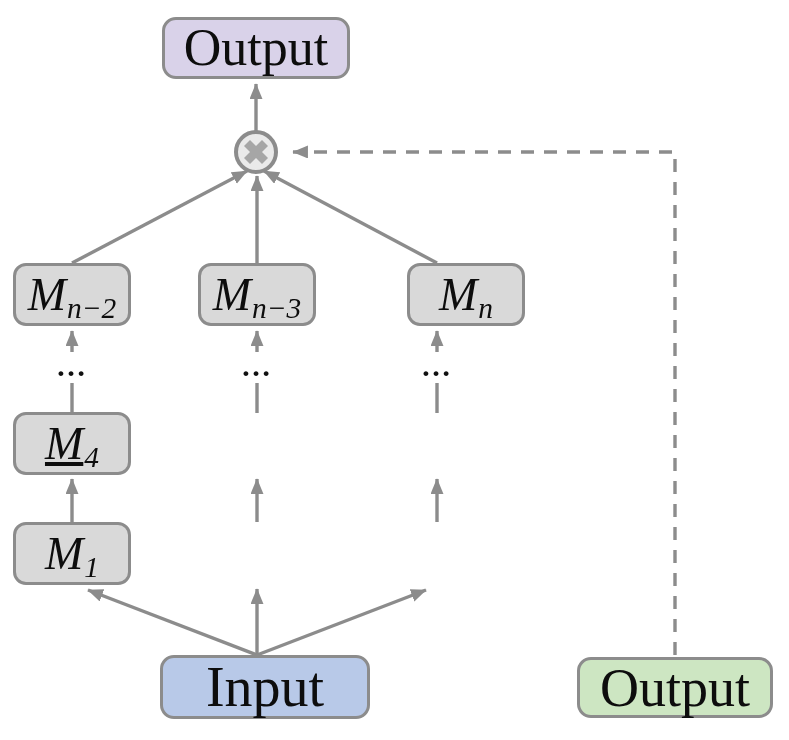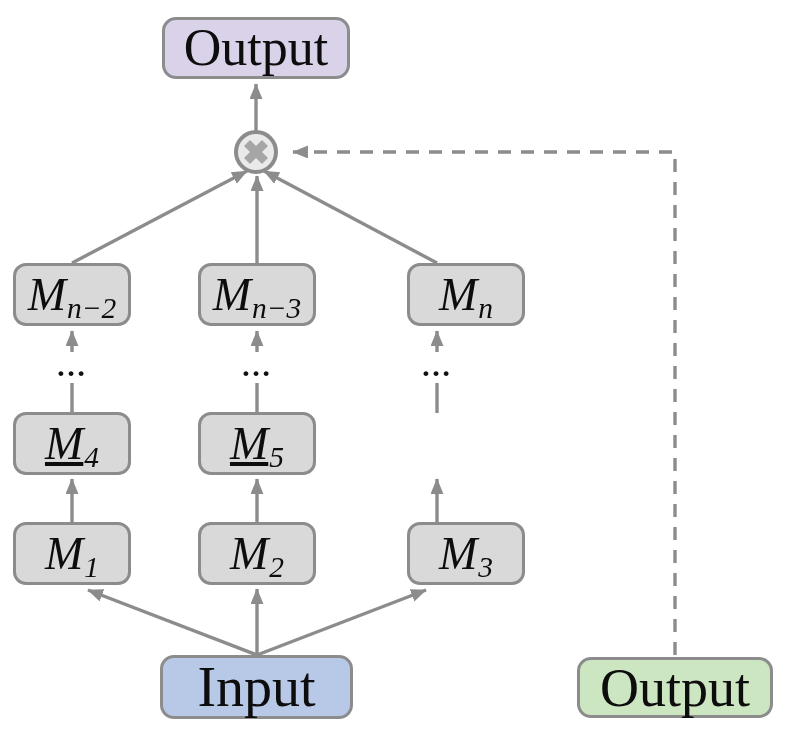--- a/index.html
+++ b/index.html
@@ -32,21 +32,21 @@
     border: 3px solid var(--border);
     display: flex;
     align-items: center;
     justify-content: center;
     color: var(--text);
     line-height: 1;
     white-space: nowrap;
   }
   .io-node { border-radius: 14px; }
   .node-output  { left: 162px; top: 17px;  width: 188px; height: 62px; background: var(--output-fill);  font-size: 52px; }
-  .node-input   { left: 160px; top: 655px; width: 193px; height: 64px; background: var(--input-fill);   font-size: 56px; }
+  .node-input   { left: 160px; top: 655px; width: 210px; height: 64px; background: var(--input-fill);   font-size: 56px; }
   .node-routing { left: 577px; top: 657px; width: 196px; height: 61px; background: var(--routing-fill); font-size: 54px; }
 
   .m-node {
     width: 118px; height: 63px;
     background: var(--model-fill);
     border-radius: 13px;
     font-size: 46px;
     font-style: italic;
   }
   .m-node .sub {
@@ -126,32 +126,23 @@
     <span><span>M</span><sub class="sub">n</sub></span>
   </div>
 
   <div class="dots dots-0">…</div>
   <div class="dots dots-1">…</div>
   <div class="dots dots-2">…</div>
 
   <div class="node m-node col-0 row-mid">
     <span><span>M</span><sub class="sub">4</sub></span>
   </div>
-  <div class="node m-node col-1 row-mid">
-    <span><span>M</span><sub class="sub">5</sub></span>
-  </div>
 
   <div class="node m-node col-0 row-bot">
     <span><span>M</span><sub class="sub">1</sub></span>
-  </div>
-  <div class="node m-node col-1 row-bot">
-    <span><span>M</span><sub class="sub">2</sub></span>
-  </div>
-  <div class="node m-node col-2 row-bot">
-    <span><span>M</span><sub class="sub">3</sub></span>
   </div>
 
   <div class="node io-node node-input">
     <span>Input</span>
   </div>
 
   <div class="node io-node node-routing">
     <span>Output</span>
   </div>
 

